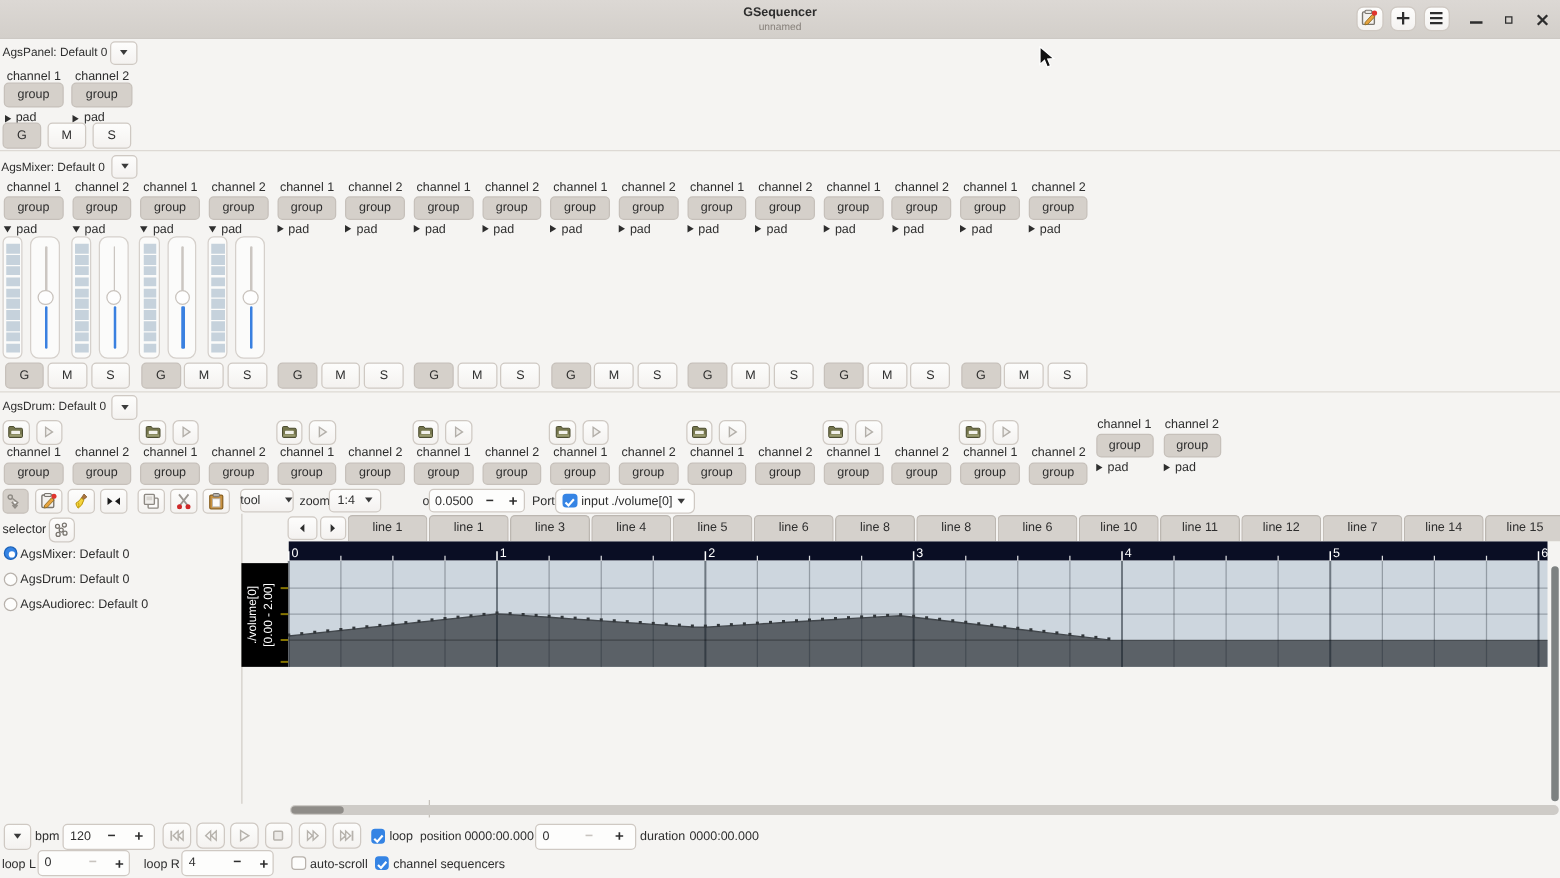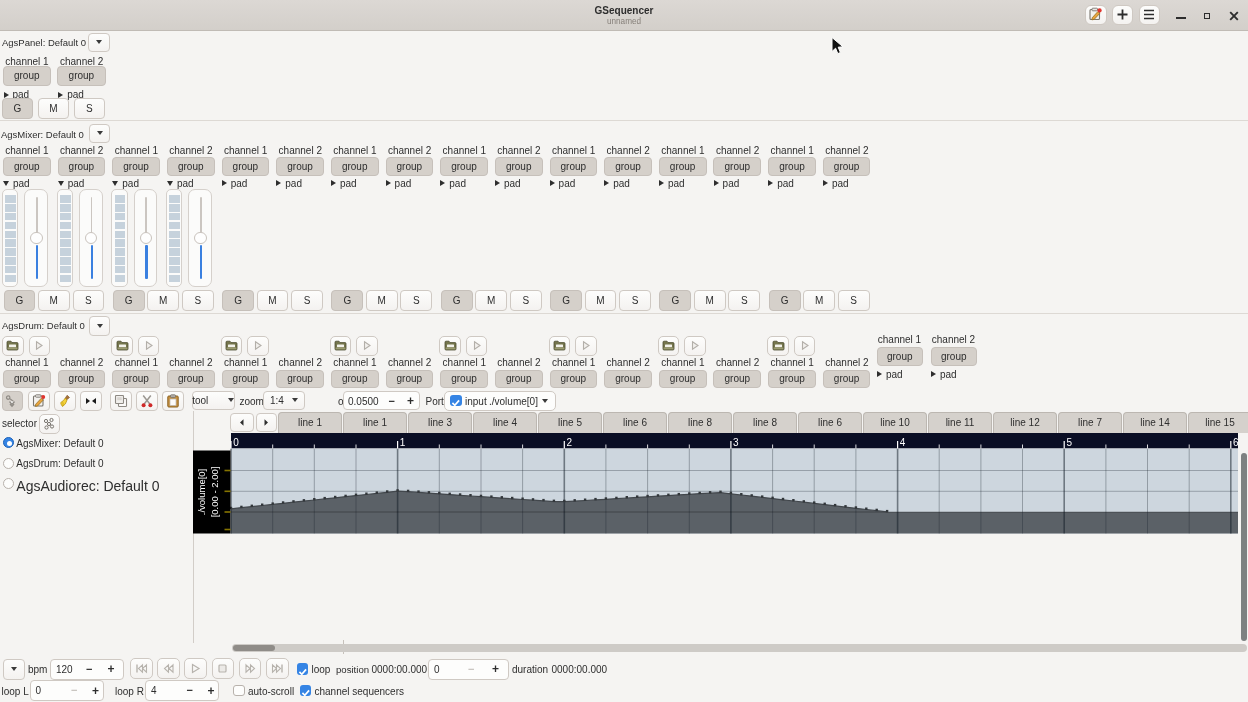--- a/index.html
+++ b/index.html
@@ -483,21 +483,21 @@
         <circle cx="10" cy="9.5" r="1.6" fill="none" stroke="#77736d" stroke-width="1"></circle>
       </svg>
     </div>
 <div class="rad" style="left:3px;top:437px;background:#3584e4;border-color:#1c62b9">
       <div style="position:absolute;left:3px;top:3px;width:5px;height:5px;border-radius:50%;background:#fff"></div>
     </div>
 <div class="lbl" style="left:16.3px;top:437.5px;font-size:10px;color:#2e2e2e;">AgsMixer: Default 0</div>
 <div class="rad" style="left:3px;top:457.5px"></div>
 <div class="lbl" style="left:16.3px;top:458px;font-size:10px;color:#2e2e2e;">AgsDrum: Default 0</div>
 <div class="rad" style="left:3px;top:477.5px"></div>
-<div class="lbl" style="left:16.3px;top:478px;font-size:14px;color:#2e2e2e;">AgsAudiorec: Default 0</div>
+<div class="lbl" style="left:16.3px;top:478px;font-size:10px;color:#2e2e2e;">AgsAudiorec: Default 0</div>
 <div class="a" style="left:192.5px;top:411px;width:1px;height:232px;background:#d2cdc8"></div>
 <div class="a" style="left:343px;top:640px;width:1px;height:14px;background:#c6c1bb"></div>
 <div class="btn" style="left:230px;top:412.5px;width:23.5px;height:19.5px;border-radius:4px;">
       <svg width="8" height="9" viewBox="0 0 8 9">
         <path d="M5.5 1.2 L2 4.5 L5.5 7.8 Z" fill="#2e2e2e"></path>
       </svg>
     </div>
 <div class="btn" style="left:255.5px;top:412.5px;width:21.5px;height:19.5px;border-radius:4px;">
       <svg width="8" height="9" viewBox="0 0 8 9">
         <path d="M2.5 1.2 L6 4.5 L2.5 7.8 Z" fill="#2e2e2e"></path>

